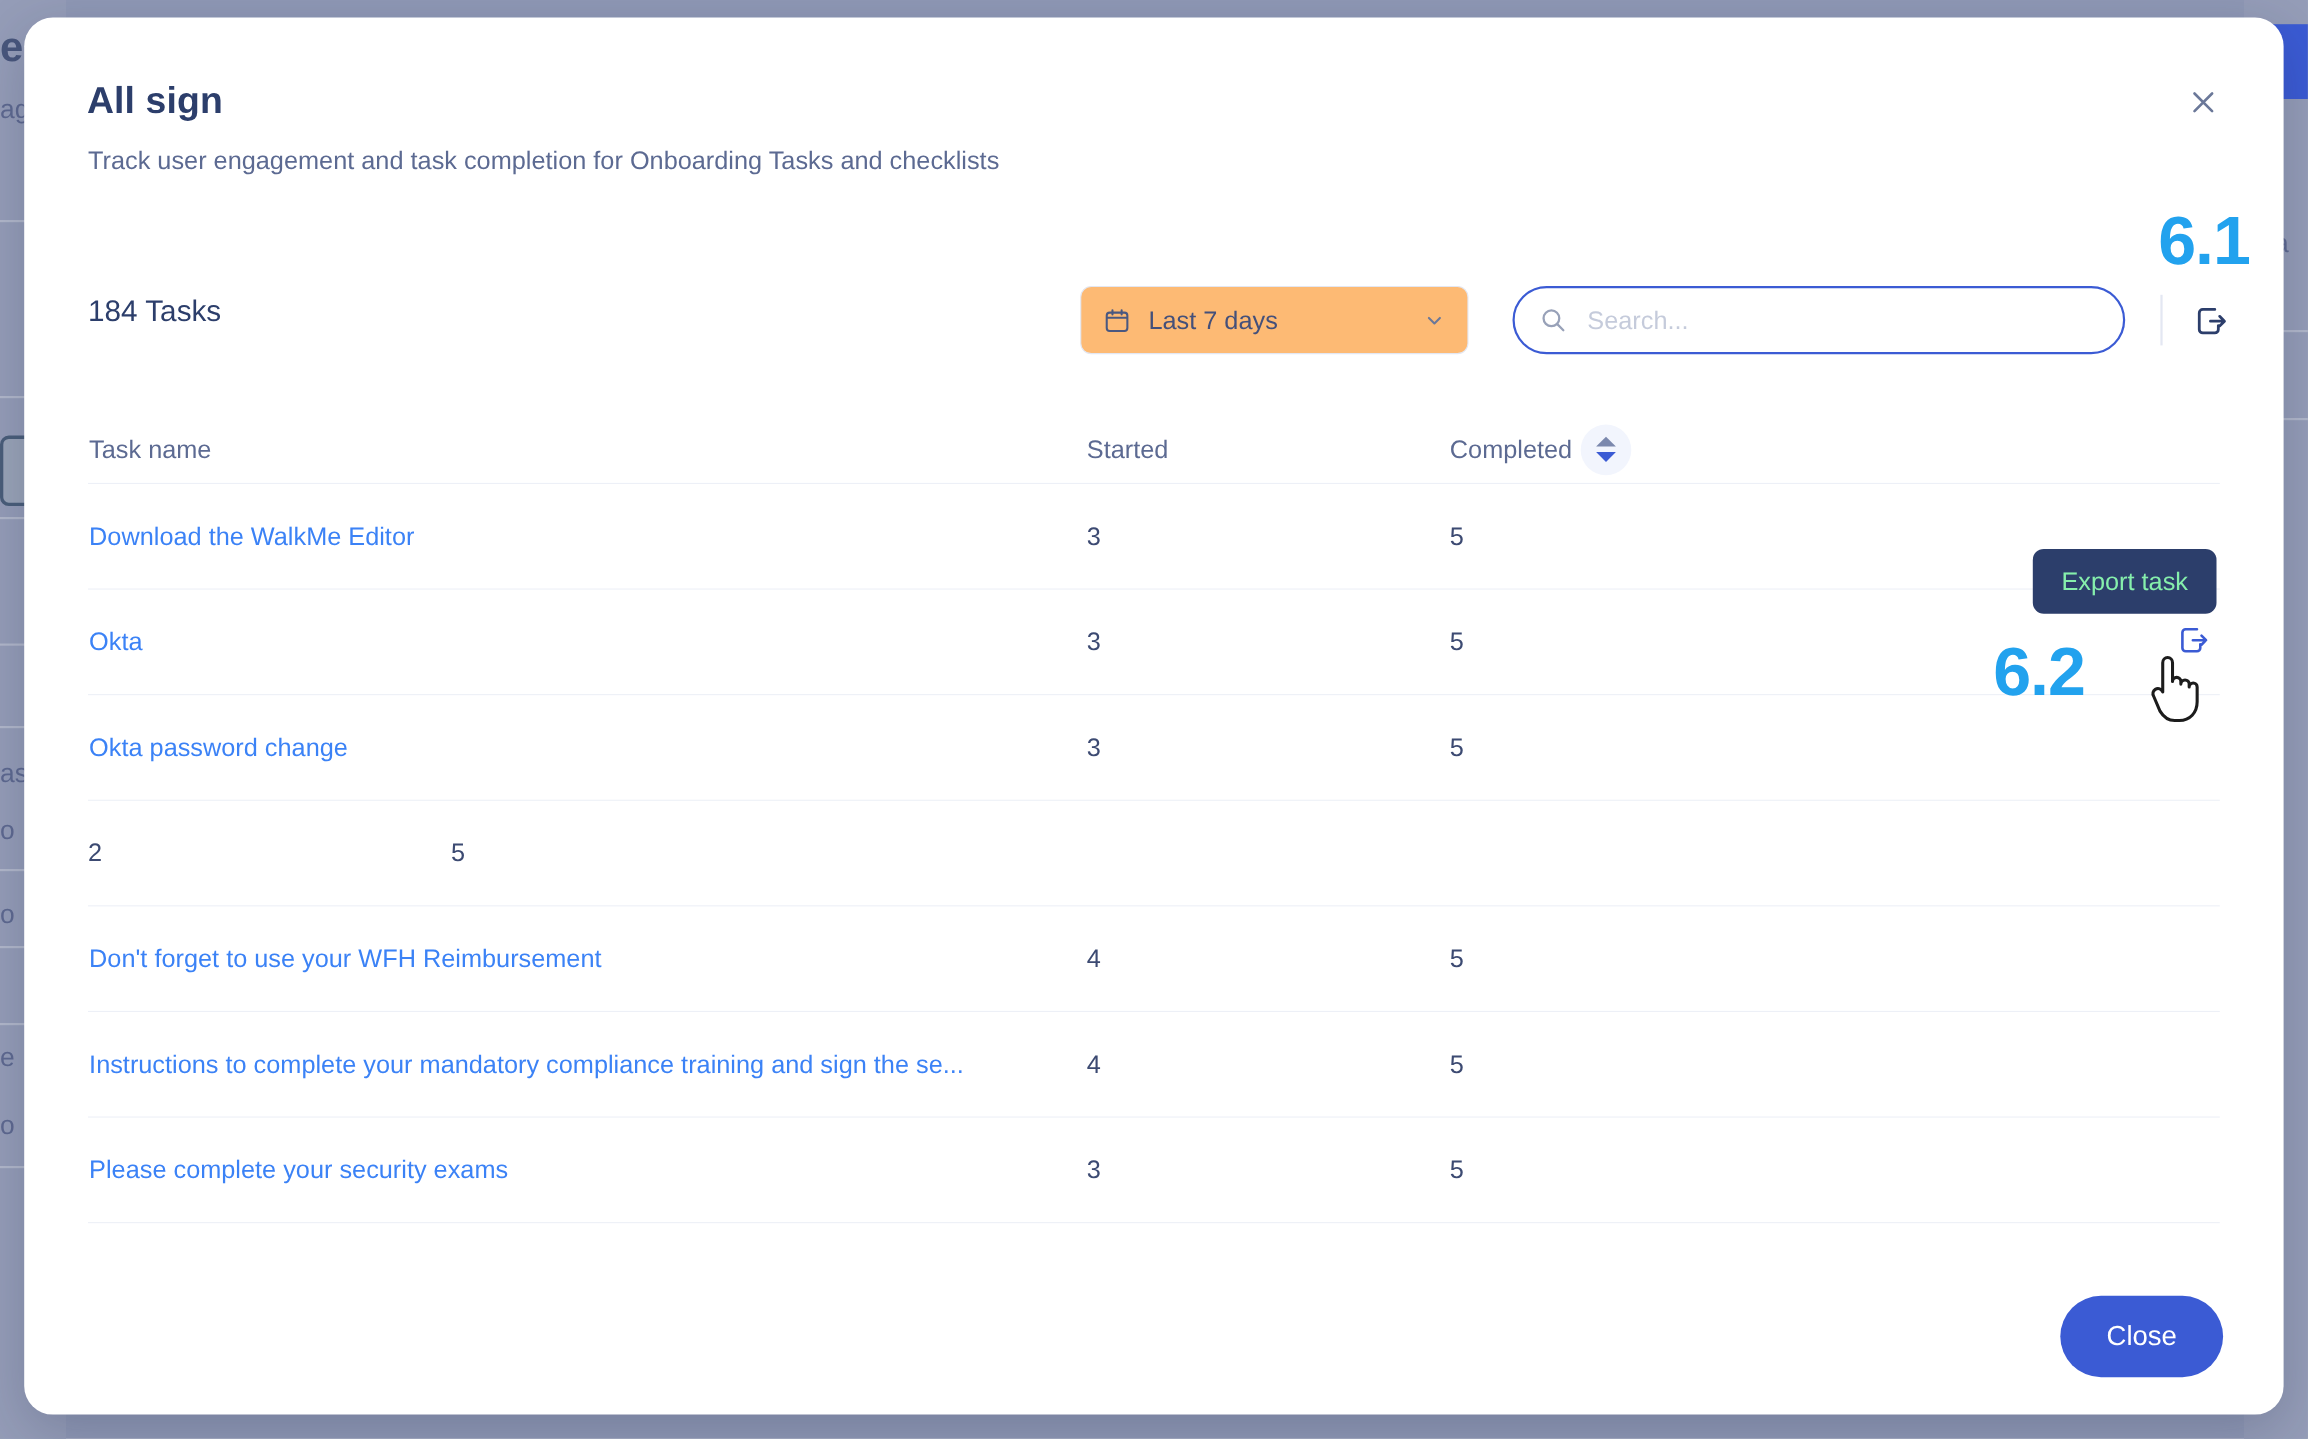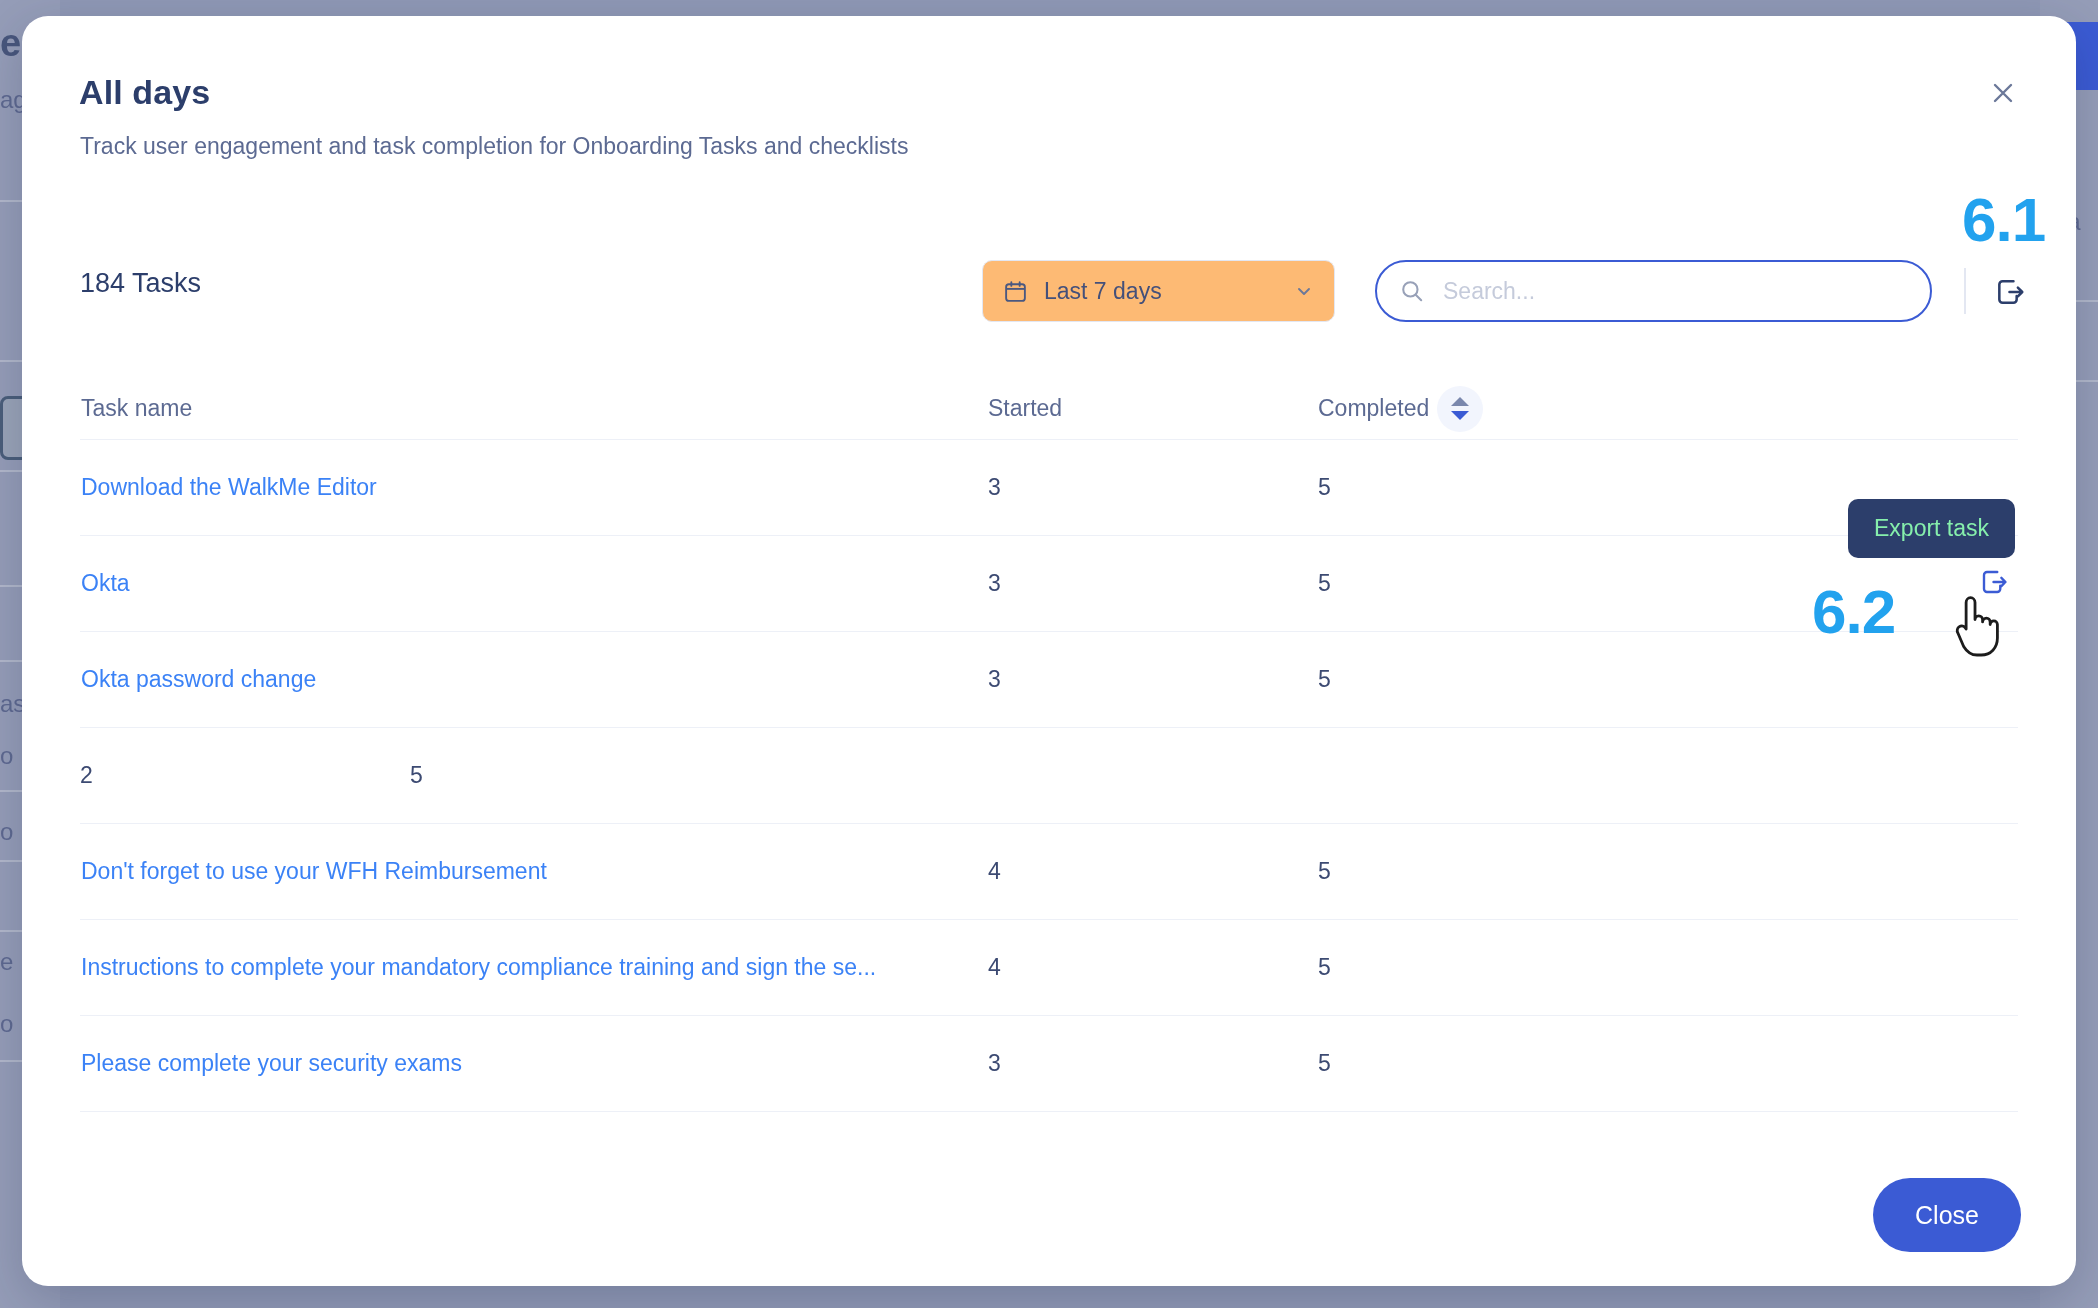--- a/index.html
+++ b/index.html
@@ -338,21 +338,21 @@
 </div>
 
 <div id="modal">
 
   <div id="close-x">
     <svg width="26" height="26" viewBox="0 0 26 26" fill="none">
       <path d="M5 5 L21 21 M21 5 L5 21" stroke="#6b7899" stroke-width="2.4" stroke-linecap="round"></path>
     </svg>
   </div>
 
-  <div id="modal-title">All days</div>
+  <div id="modal-title">All sign</div>
   <div id="modal-subtitle">Track user engagement and task completion for Onboarding Tasks and checklists</div>
 
   <div id="tasks-count">184 Tasks</div>
 
   <div id="date-range-picker">
     <span class="cal-icon">
       <svg width="25" height="25" viewBox="0 0 24 24" fill="none">
         <rect x="3" y="5" width="18" height="16" rx="2.6" stroke="#4a5880" stroke-width="1.8"></rect>
         <path d="M3 9.5h18" stroke="#4a5880" stroke-width="1.8"></path>
         <path d="M8 3v3.6M16 3v3.6" stroke="#4a5880" stroke-width="1.8" stroke-linecap="round"></path>

